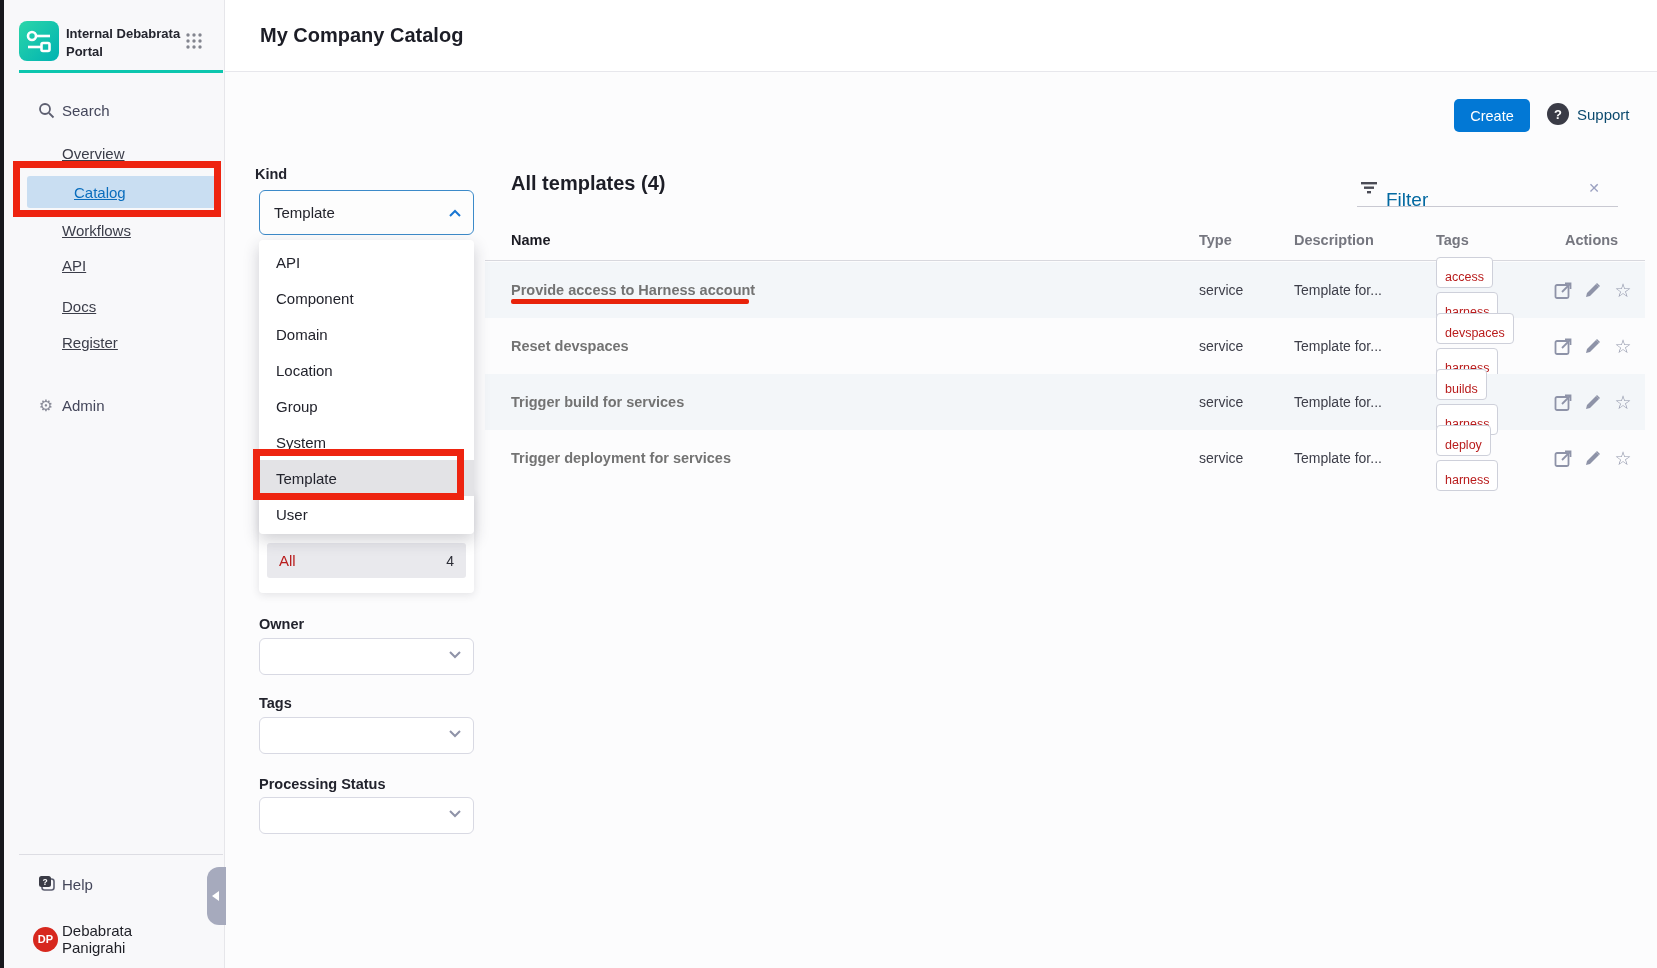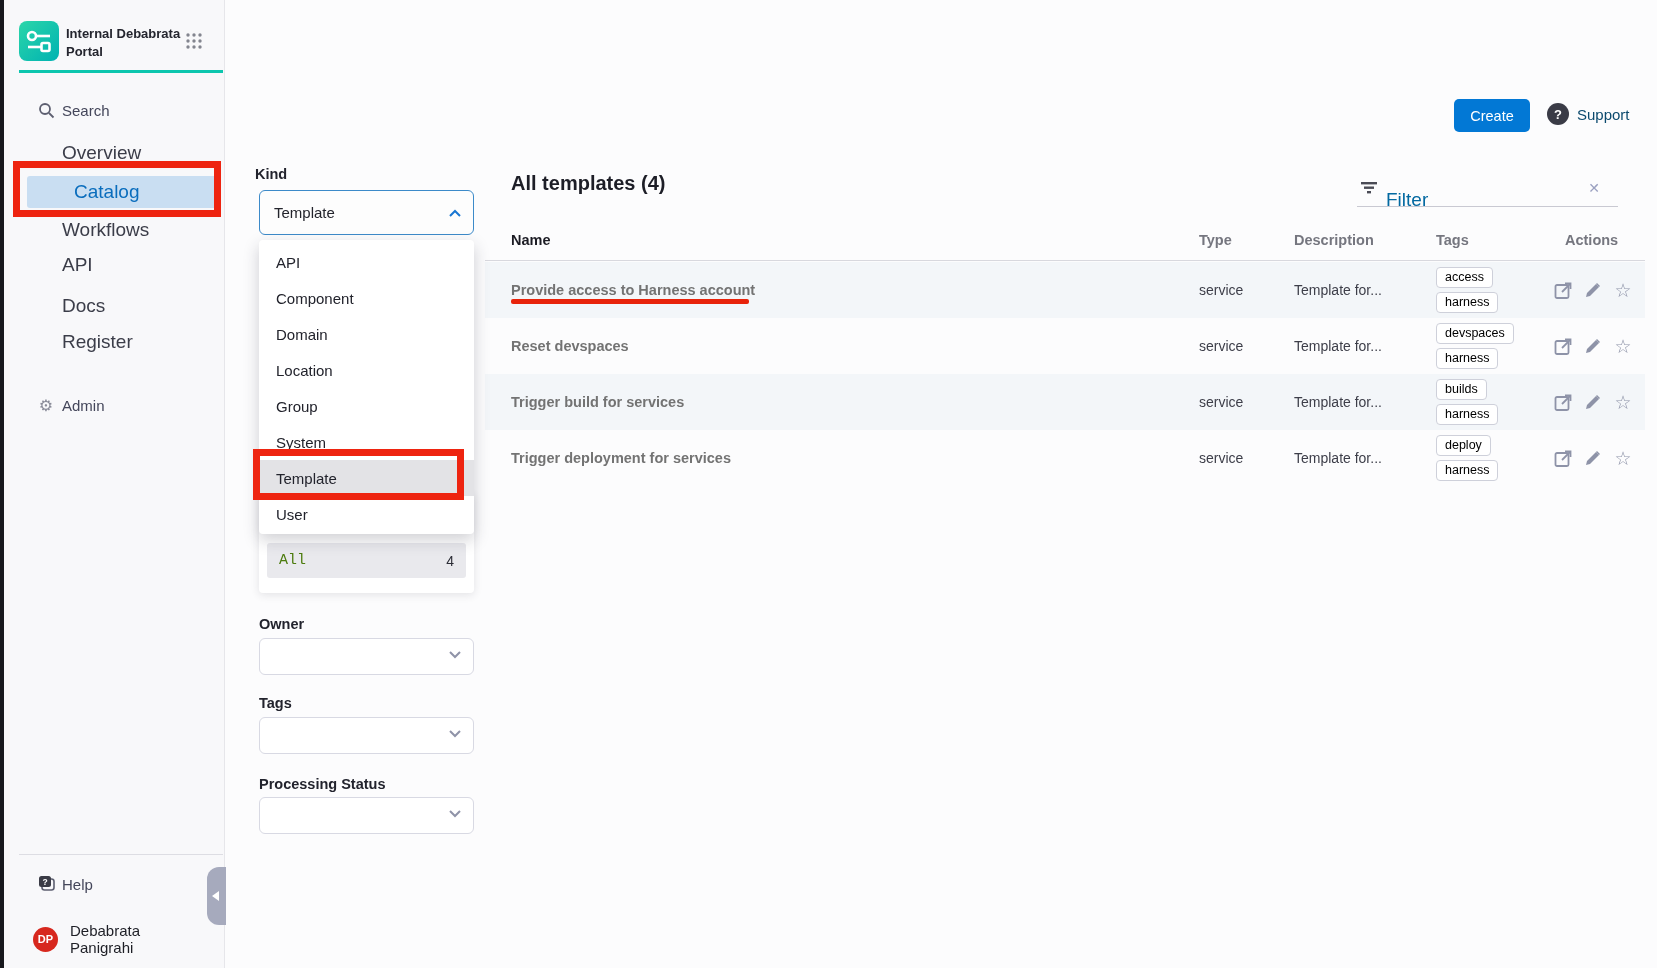--- a/index.html
+++ b/index.html
@@ -14,21 +14,21 @@
   .logo-row { position:absolute; left:15px; top:21px; width:196px; height:42px; }
   .logo-badge { position:absolute; left:0; top:0; width:40px; height:40px; }
   .logo-title { position:absolute; left:47px; top:4px; width:118px; font-size:13px; font-weight:bold; color:#24252e; line-height:1.35; }
   .grid-icon { position:absolute; left:166px; top:11px; cursor:pointer; }
   .teal-rule { position:absolute; left:15px; top:70px; width:204px; height:3px; background:#0cc6ae; }
 
   .side-row { position:absolute; left:0; width:185px; height:34px; display:flex; align-items:center; cursor:pointer; }
   .side-row .lbl { font-size:15px; color:#44465a; }
   .side-icon { position:absolute; left:33px; width:18px; height:18px; display:flex; align-items:center; justify-content:center; color:#5d5f70; }
   .nav-item { position:absolute; left:0; width:221px; height:36px; display:flex; align-items:center; cursor:pointer; }
-  .nav-item .txt { margin-left:58px; font-size:19px; color:#3b3d49; }
+  .nav-item .txt { margin-left:58px; font-size:15px; color:#3b3d49;text-decoration:underline; }
   .nav-active-bg { position:absolute; left:23px; top:2px; width:190px; height:32px; background:#c9def2; border-radius:3px; }
   .nav-item.active .txt { position:relative; color:#0a6dbd; }
 
   .side-divider { position:absolute; left:15px; top:854px; width:204px; height:1px; background:#dddde3; }
   .avatar { position:absolute; left:29px; width:25px; height:25px; border-radius:50%; background:#d7281e; color:#fff; font-size:11px; font-weight:bold; display:flex; align-items:center; justify-content:center; }
   .user-name { margin-left:58px; font-size:15px; color:#1e1f26; font-weight:500; }
   .collapse-handle { position:absolute; left:203px; top:867px; width:19px; height:58px; background:#a6aabd; border-radius:12px 0 0 12px; cursor:pointer; display:flex; align-items:center; justify-content:center; }
   .collapse-handle .tri { width:0; height:0; border-top:5px solid transparent; border-bottom:5px solid transparent; border-right:7px solid #fff; margin-right:2px; }
 
   
@@ -45,21 +45,21 @@
   
   .f-label { position:absolute; font-size:14.5px; font-weight:600; color:#22232d; }
   .kind-select { position:absolute; left:34px; top:118px; width:215px; height:45px; background:#fdfdfd; border:1.5px solid #3c8ac9; border-radius:6px; display:flex; align-items:center; cursor:pointer; }
   .kind-select .val { margin-left:14px; font-size:15px; color:#23242c; }
   .kind-select svg { position:absolute; right:12px; }
   .plain-select { position:absolute; left:34px; width:215px; height:37px; background:#fff; border:1px solid #d8d9e3; border-radius:6px; cursor:pointer; }
   .plain-select svg { position:absolute; right:12px; top:12px; }
 
   .facet-card { position:absolute; left:34px; top:421px; width:215px; height:100px; background:#fff; border-radius:4px; box-shadow:0 2px 8px rgba(40,41,61,.12); z-index:1; }
   .facet-row { position:absolute; left:8px; top:50px; width:199px; height:35px; background:#e9e9ed; border-radius:3px; display:flex; align-items:center; justify-content:space-between; padding:0 12px; cursor:pointer; }
-  .facet-row .fl { font-size:15px; color:#4d7c0f;font-family:Liberation Mono, monospace; }
+  .facet-row .fl { font-size:15px; color:#b91c1c; }
   .facet-row .fc { font-size:14px; color:#2c2d36; }
 
   .dropdown { position:absolute; left:34px; top:168px; width:215px; height:294px; background:#fff; border-radius:4px; box-shadow:0 6px 16px rgba(40,41,61,.22); z-index:5; padding-top:4px; }
   .dd-option { height:36px; display:flex; align-items:center; padding-left:17px; font-size:15px; color:#22232c; cursor:pointer; }
   .dd-option.selected { background:#e3e3e6; }
 
   
   .tbl-title { position:absolute; left:286px; top:100px; font-size:20px; font-weight:bold; color:#1d1e27; }
   .filter-box { position:absolute; left:1132px; top:100px; width:261px; height:35px; border-bottom:1.5px solid #c9c9d2; cursor:text; }
   .filter-box .f-icon { position:absolute; left:3px; top:9px; }
@@ -76,21 +76,21 @@
   .thead-rule { position:absolute; top:188px; left:260px; width:1160px; height:1px; background:#d8d8de; }
 
   .rows { position:absolute; top:190px; left:260px; width:1160px; }
   .t-row { position:relative; width:1160px; height:56px; }
   .t-row.alt { background:#f3f6f9; }
   .cell { position:absolute; top:50%; transform:translateY(-50%); font-size:14px; color:#3d3e49; }
   .c-name { left:26px; font-size:14.5px; font-weight:bold; color:#737373; cursor:pointer; }
   .c-type { left:714px; }
   .c-desc { left:809px; }
   .c-tags { left:951px; top:50%; transform:translateY(-50%); display:flex; flex-direction:column; gap:4px; align-items:flex-start; }
-  .chip { border:1px solid #ced0da; border-radius:4px; background:#fff; padding:2px 8px 3px; font-size:12.5px; color:#000000; }
+  .chip { border:1px solid #ced0da; border-radius:4px; background:#fff; padding:12px 8px 3px; font-size:12.5px; color:#b91c1c; }
   .c-actions { left:1068px; top:50%; transform:translateY(-50%); display:flex; gap:10px; align-items:center; }
   .act-ic { width:20px; height:20px; display:flex; align-items:center; justify-content:center; color:#8e93a8; cursor:pointer; }
   .star-glyph { font-size:19px; line-height:1; color:#8e93a8; }
 
   
   .anno { position:absolute; border:7px solid #ee2410; z-index:10; pointer-events:none; }
   .anno-underline { position:absolute; background:#e8230b; border-radius:2px; z-index:10; pointer-events:none; }
 </style>
 </head>
 <body>
@@ -177,30 +177,33 @@
       <span class="side-icon">
         <svg width="19" height="18">
           <rect x="5" y="4" width="12" height="11" rx="2.5" fill="none" stroke="#5d5f70" stroke-width="1.6"></rect>
           <rect x="2" y="1" width="12" height="11" rx="2.5" fill="#3a3b46"></rect>
           <text x="8" y="9.6" font-size="8.5" font-weight="bold" fill="#fff" text-anchor="middle">?</text>
         </svg>
       </span>
       <span class="lbl" style="margin-left:58px;">Help</span>
     </div>
 
-    <div class="side-row" style="top:920px;height:38px;padding-left:8px;">
+    <div class="side-row" style="top:920px;height:38px;">
       <span class="avatar">DP</span>
       <span class="user-name">Debabrata Panigrahi</span>
     </div>
 
     <div class="collapse-handle">
       <span class="tri"></span>
     </div>
   </div>
 
+  <div class="topbar">
+    <div class="page-title">My Company Catalog</div>
+  </div>
 
   <div class="main">
     <button class="create-btn">Create</button>
     <div class="support">
       <span class="q-circle">?</span>
       <span class="lbl">Support</span>
     </div>
 
     <div class="f-label" style="left:30px;top:94px;">Kind</div>
     <div class="kind-select">

